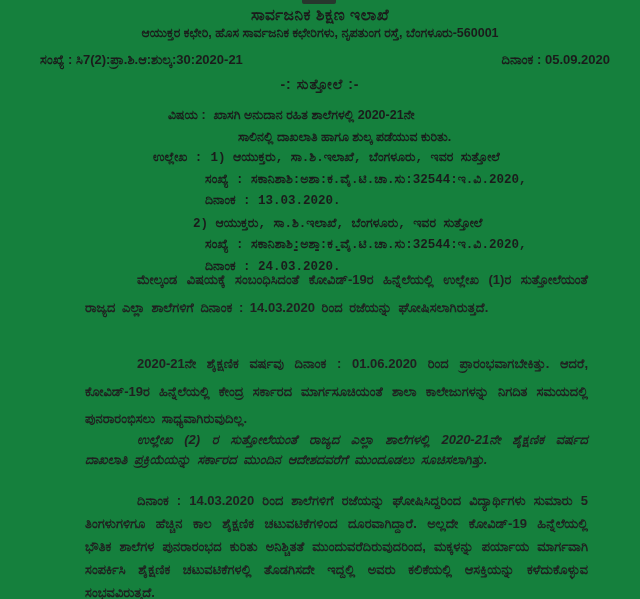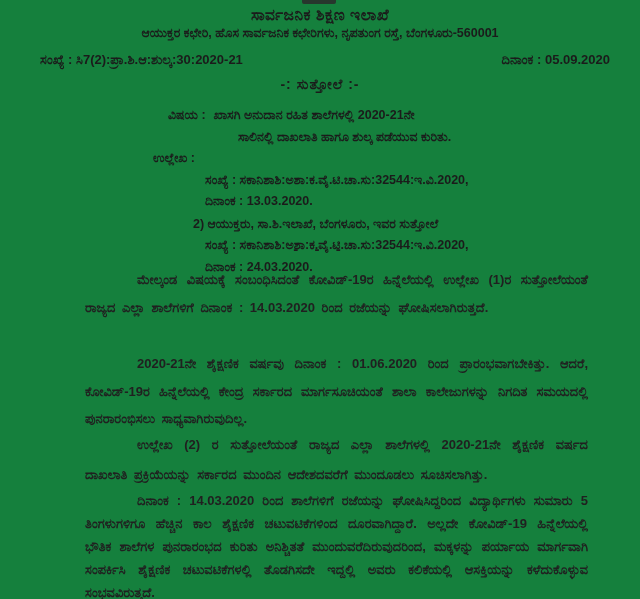--- a/index.html
+++ b/index.html
@@ -79,20 +79,21 @@
   .subject-row { display: flex; }
   .subject-label { white-space: nowrap; margin-right: 8px; }
   .subject-line2 { margin-left: 70px; }
   .ref-block {
     position: absolute;
     top: 148px;
     left: 153px;
     font-size: 12.5px;
     font-weight: 700;
     line-height: 21.5px;
+    font-family: Liberation Mono, monospace;
   }
   .ref-row { display: flex; }
   .ref-label { white-space: nowrap; margin-right: 8px; }
   .ref-sub { margin-left: 52px; }
   .ref2 { margin-left: 40px; margin-top: 1px; }
   .divider {
     position: absolute;
     top: 240px;
     left: 0;
     width: 100%;
@@ -107,21 +108,21 @@
     right: 52px;
     text-align: justify;
     font-size: 13px;
     font-weight: 700;
     text-indent: 52px;
     word-spacing: 3px;
     color: #202020;
   }
   .para1 { top: 266px; line-height: 27.5px; }
   .para2 { top: 350px; line-height: 27.5px; }
-  .para3 { top: 430px; line-height: 30px; }
+  .para3 { top: 430px; line-height: 20px; font-style: italic; }
   .para4 { top: 489px; line-height: 23px; }
 </style>
 </head>
 <body>
 
 <div class="page">
 
   <div class="top-fragment"></div>
 
   <div class="dept-title">ಸಾರ್ವಜನಿಕ ಶಿಕ್ಷಣ ಇಲಾಖೆ</div>
@@ -139,20 +140,21 @@
     <div class="subject-row">
       <span class="subject-label">ವಿಷಯ :</span>
       <span>ಖಾಸಗಿ ಅನುದಾನ ರಹಿತ ಶಾಲೆಗಳಲ್ಲಿ 2020-21ನೇ</span>
     </div>
     <div class="subject-line2">ಸಾಲಿನಲ್ಲಿ ದಾಖಲಾತಿ ಹಾಗೂ ಶುಲ್ಕ ಪಡೆಯುವ ಕುರಿತು.</div>
   </div>
 
   <div class="ref-block">
     <div class="ref-row">
       <span class="ref-label">ಉಲ್ಲೇಖ :</span>
+      <span>1) ಆಯುಕ್ತರು, ಸಾ.ಶಿ.ಇಲಾಖೆ, ಬೆಂಗಳೂರು, ಇವರ ಸುತ್ತೋಲೆ</span>
     </div>
     <div class="ref-sub">ಸಂಖ್ಯೆ : ಸಕಾನಿಶಾಶಿ:ಅಶಾ:ಕ.ವೈ.ಟಿ.ಚಾ.ಸು:32544:ಇ.ವಿ.2020,</div>
     <div class="ref-sub">ದಿನಾಂಕ : 13.03.2020.</div>
 
     <div class="ref2">2) ಆಯುಕ್ತರು, ಸಾ.ಶಿ.ಇಲಾಖೆ, ಬೆಂಗಳೂರು, ಇವರ ಸುತ್ತೋಲೆ</div>
     <div class="ref-sub">ಸಂಖ್ಯೆ : ಸಕಾನಿಶಾಶಿ:ಅಶಾ:ಕ.ವೈ.ಟಿ.ಚಾ.ಸು:32544:ಇ.ವಿ.2020,</div>
     <div class="ref-sub">ದಿನಾಂಕ : 24.03.2020.</div>
   </div>
 
   <div class="divider">- - -</div>

